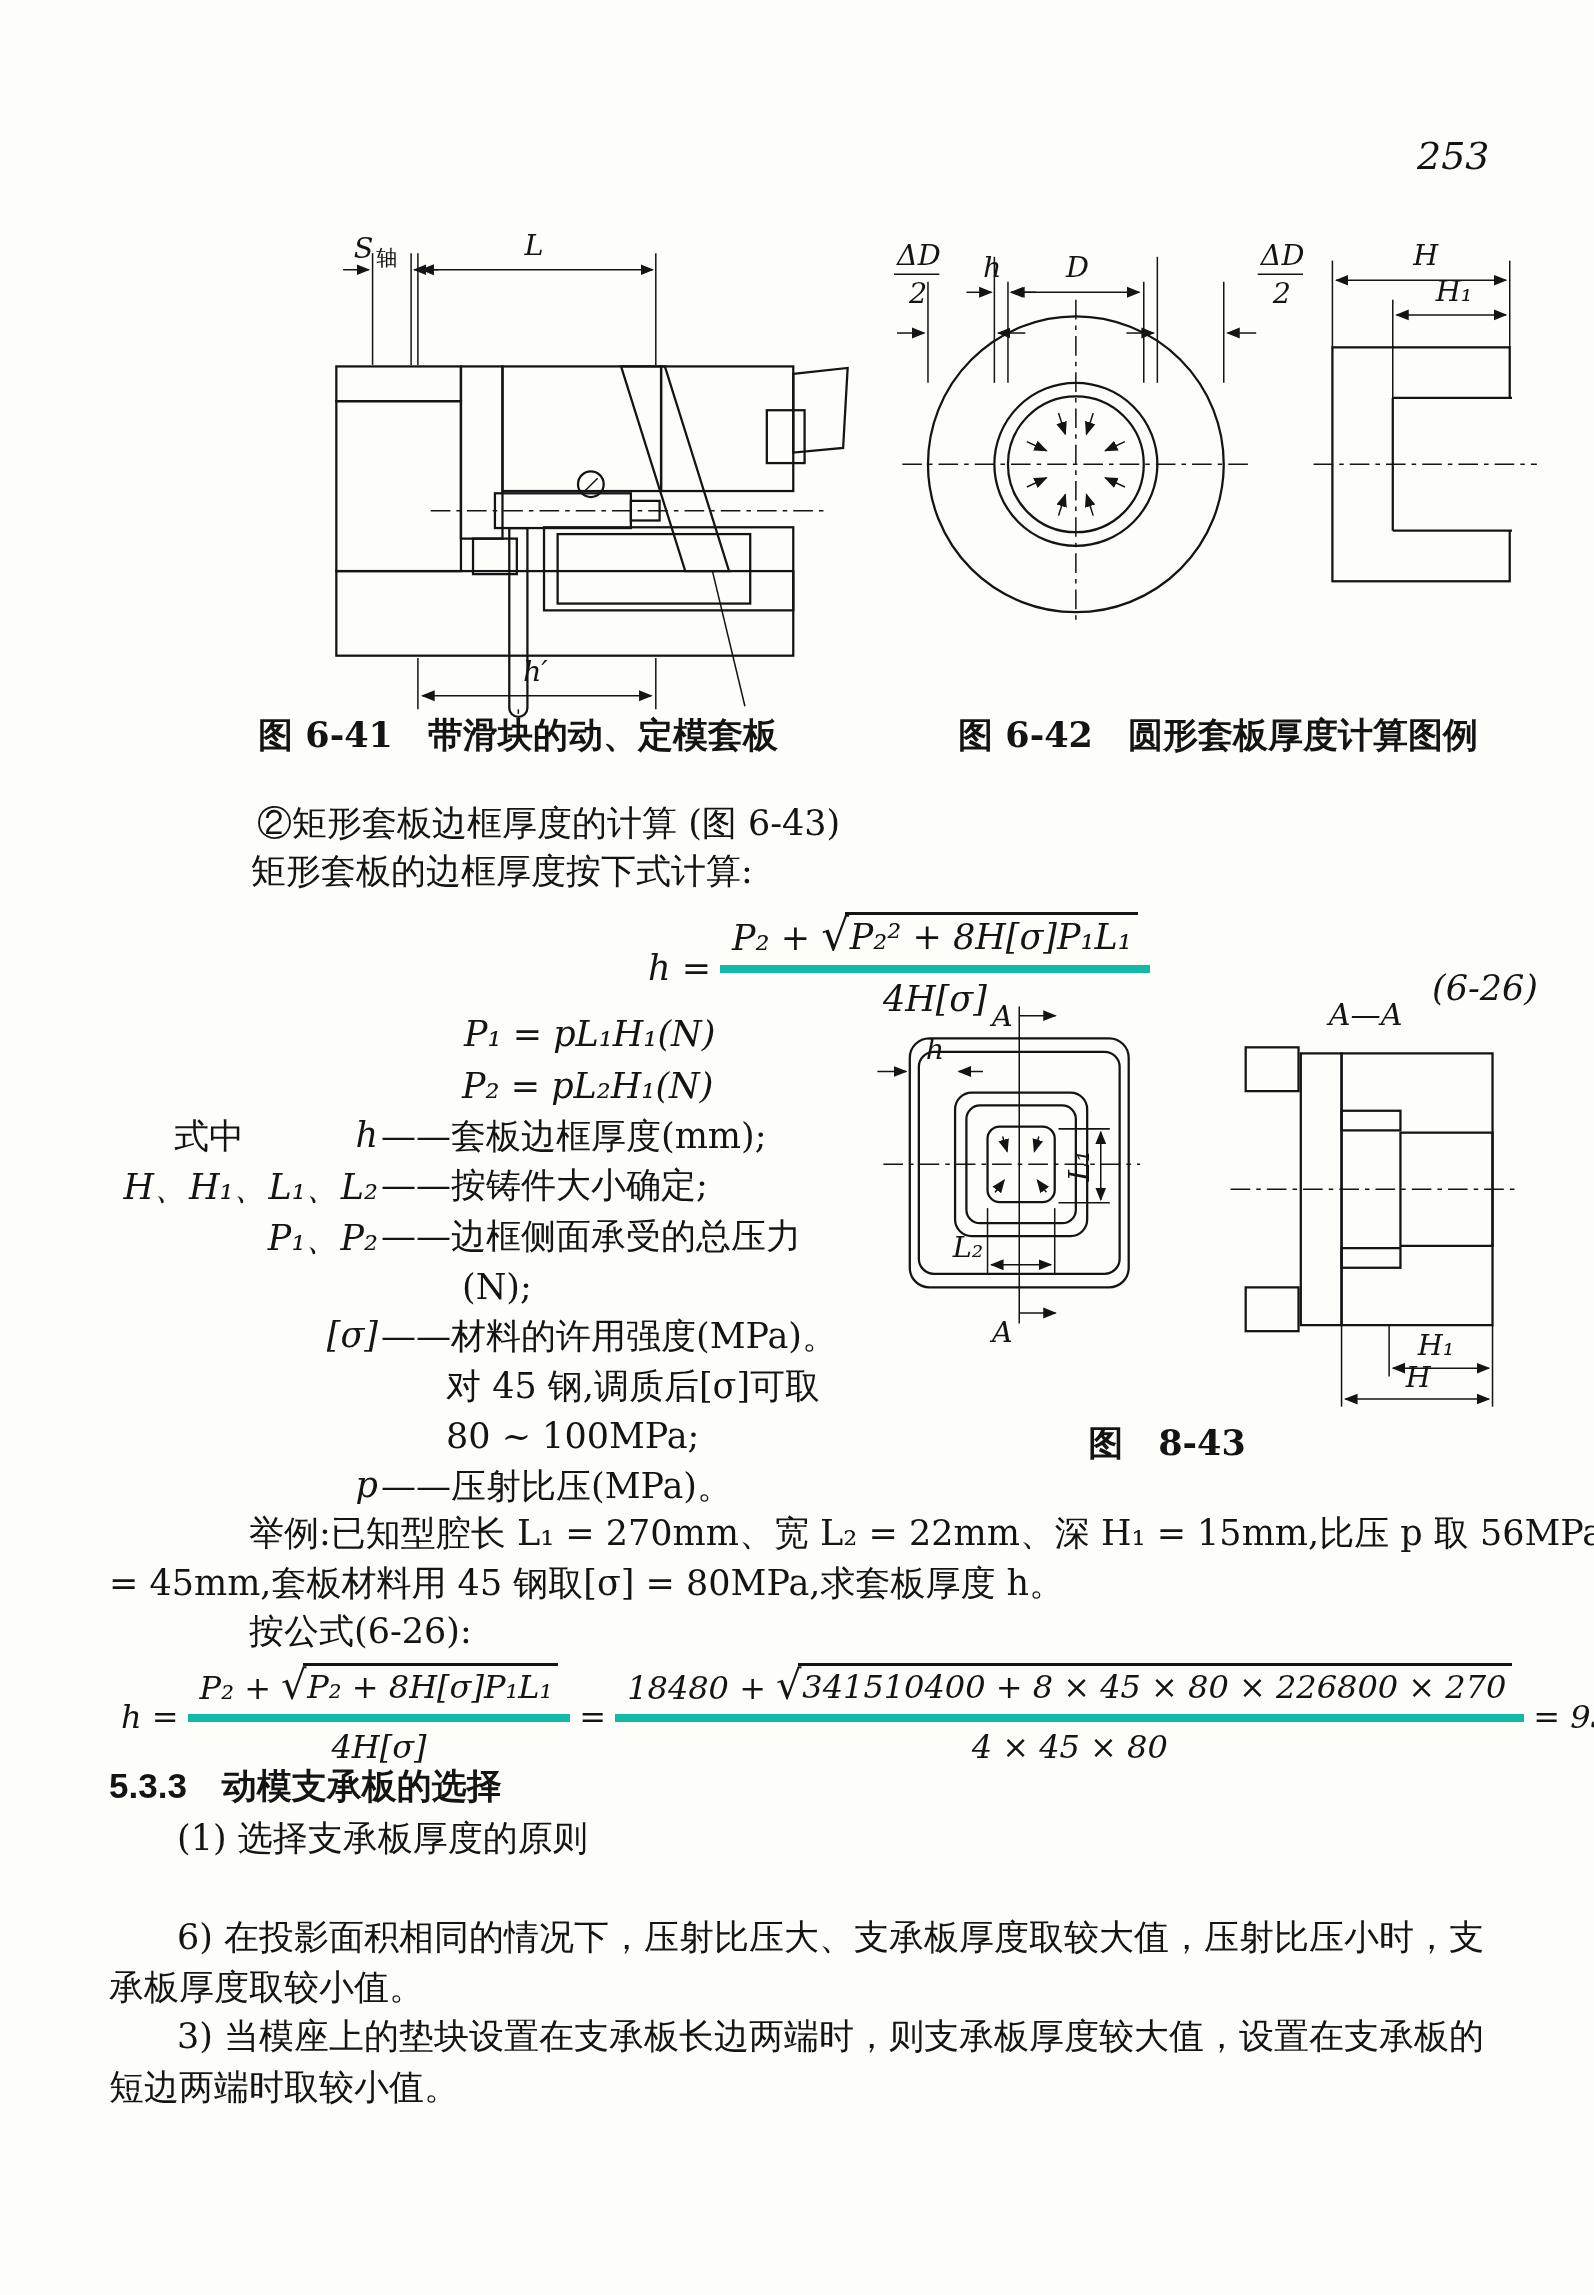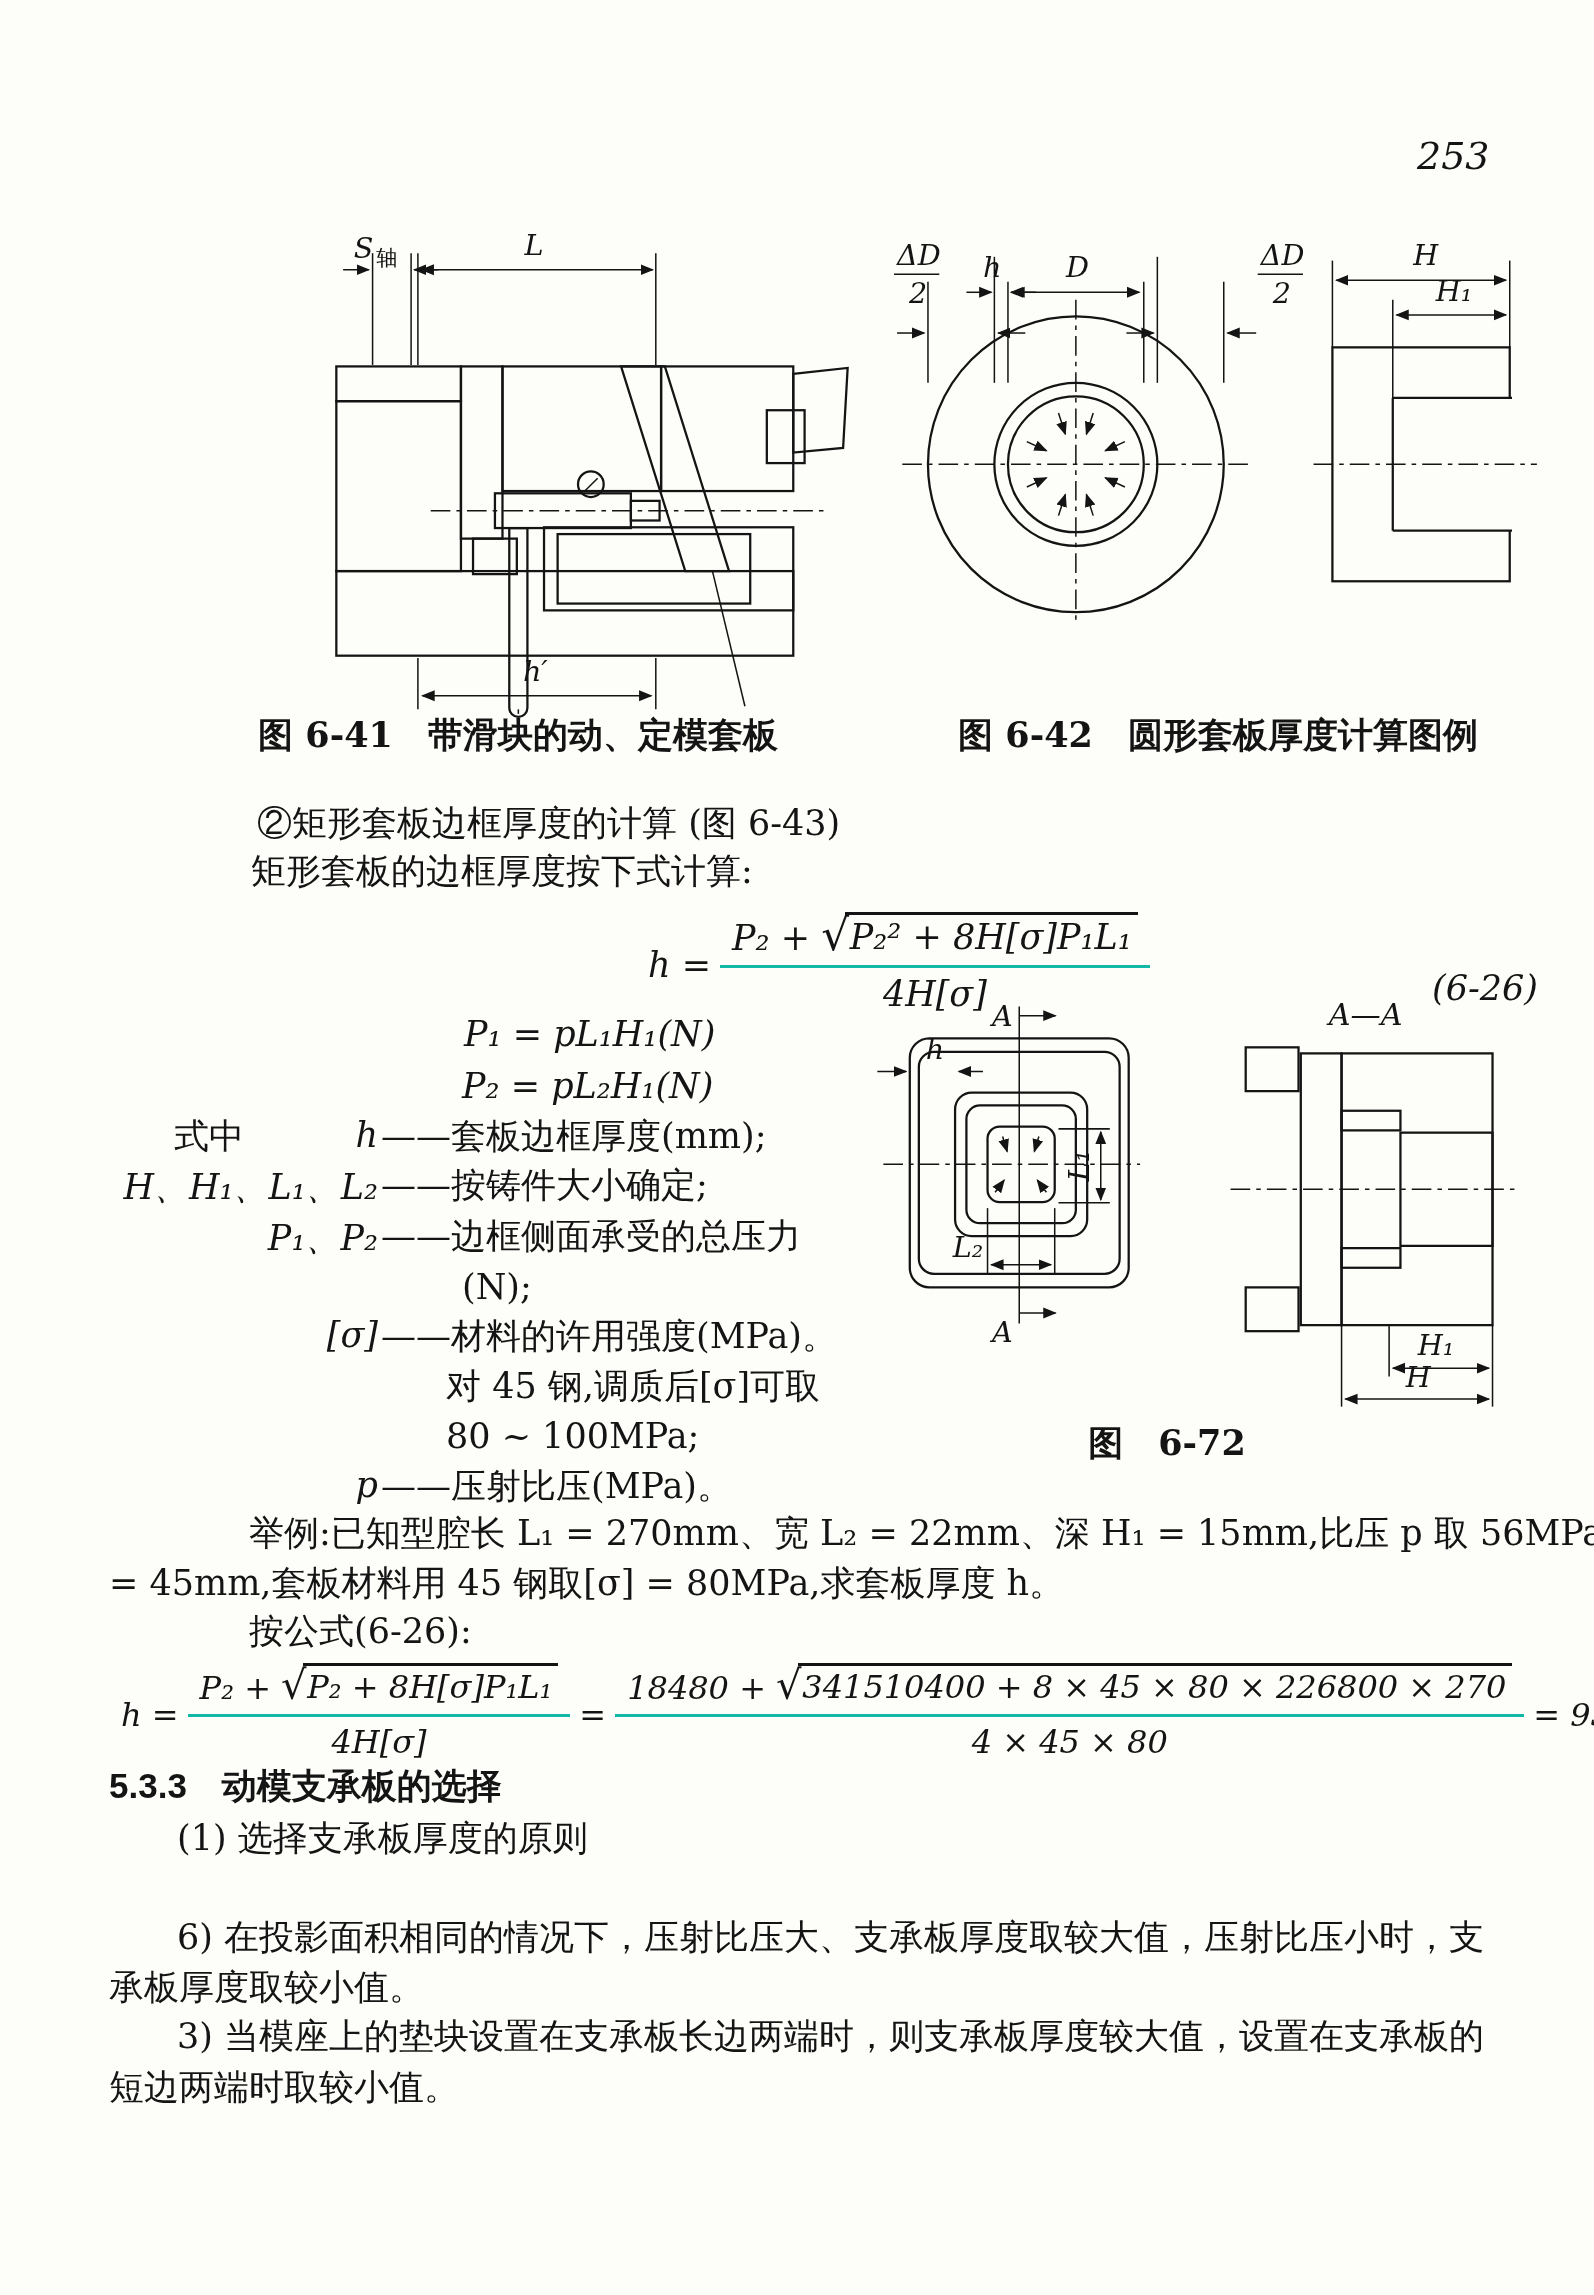--- a/index.html
+++ b/index.html
@@ -12,21 +12,21 @@
   .it{ font-style:italic; }
   .hd{ font-family:"Liberation Sans", sans-serif; font-weight:700; }
   .caption{ position:absolute; transform:translateX(-50%); font-size:35px; white-space:nowrap; font-weight:600;}
   .pagenum{ position:absolute; font-size:38px; font-style:italic; }
   .defrow{ position:absolute; font-size:35px; }
   .term{ position:absolute; right:0; top:0; white-space:nowrap; font-style:italic; }
   .eq-row{ position:absolute; display:flex; align-items:center; font-size:35px; font-style:italic; white-space:nowrap; }
   .eq-row.big{ font-size:32px; }
   .frac{ display:inline-flex; flex-direction:column; align-items:center; vertical-align:middle; margin:0 9px; }
   .num,.den{ padding:1.5px 12px; text-align:center; }
-  .num{ border-bottom:3px solid #14b8a6; padding-bottom:7.6px; }
+  .num{ border-bottom:8px solid #14b8a6; padding-bottom:7.6px; }
   .den{ padding-top:6px; }
   .rad{ font-style:normal; font-size:1.25em; line-height:.8; }
   .radicand{ border-top:3px solid #141414; padding:2.3px 6px 0 4.5px; margin-left:-3.8px; }
   svg{ position:absolute; overflow:visible; }
   svg text{ font-size:38px; font-family:"DejaVu Serif", serif; font-style:italic; fill:#141414; }
   svg text.cn{ font-style:normal; font-size:28px; }
   svg text.sec{ font-size:40px; }
   .ln{ stroke:#141414; stroke-width:3; fill:none; }
   .ln2{ stroke:#141414; stroke-width:2; fill:none; }
   .cl{ stroke:#141414; stroke-width:2; fill:none; stroke-dasharray:26 8 6 8; }
@@ -266,21 +266,21 @@
     <line class="cl" x1="480" y1="260" x2="860" y2="260"></line>
 
     <line class="ln2" x1="690" y1="440" x2="690" y2="508"></line>
     <line class="ln2" x1="827" y1="440" x2="827" y2="548"></line>
     <line class="ln2" x1="695" y1="497" x2="822" y2="497" marker-start="url(#a3)" marker-end="url(#a3)"></line>
     <text x="728" y="480">H₁</text>
     <line class="ln2" x1="627" y1="440" x2="627" y2="548"></line>
     <line class="ln2" x1="632" y1="538" x2="822" y2="538" marker-start="url(#a3)" marker-end="url(#a3)"></line>
     <text x="712" y="522">H</text>
   </svg>
-  <div class="caption" style="left:1167px; top:1420px;">图　6-72</div>
+  <div class="caption" style="left:1167px; top:1420px;">图　8-43</div>
 
   <div class="t" style="left:249px; top:1512px;">举例:已知型腔长 L₁ = 270mm、宽 L₂ = 22mm、深 H₁ = 15mm,比压 p 取 56MPa,套板深度 H</div>
   <div class="t" style="left:109px; top:1562px;">= 45mm,套板材料用 45 钢取[σ] = 80MPa,求套板厚度 h。</div>
   <div class="t" style="left:249px; top:1610px;">按公式(6-26):</div>
 
   <div class="eq-row big" style="left:121px; top:1667px;">
     <span>h =</span>
     <span class="frac">
       <span class="num"><span>P₂ +</span>&nbsp;<span class="rad">√</span><span class="radicand">P₂ + 8H[σ]P₁L₁</span></span>
       <span class="den">4H[σ]</span>

